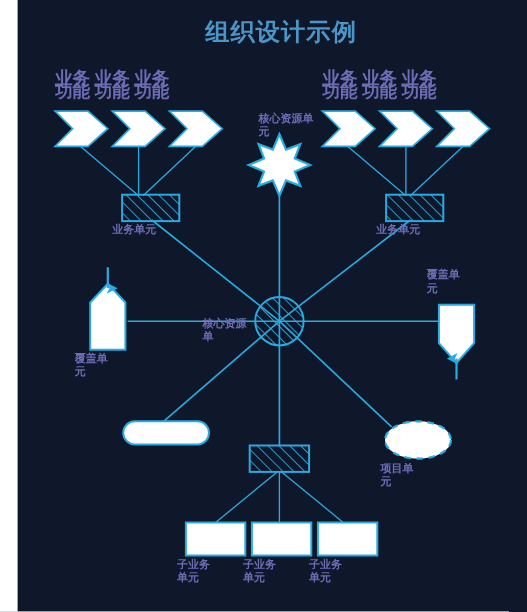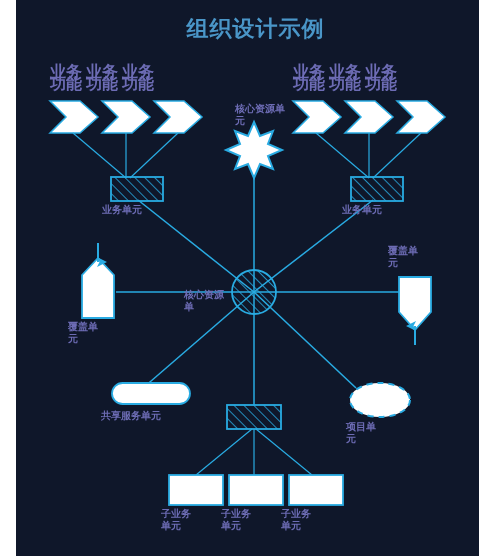--- a/index.html
+++ b/index.html
@@ -144,21 +144,20 @@
   <div class="lbl left" style="left:168px;top:289px;width:46px;">核心资源单</div>
 
   <div class="lbl center" style="left:86px;top:204px;width:70px;">业务单元</div>
   <div class="lbl center" style="left:326px;top:204px;width:70px;">业务单元</div>
 
   <div class="lbl left" style="left:52px;top:321px;width:48px;">覆盖单
 元</div>
   <div class="lbl left" style="left:372px;top:245px;width:48px;">覆盖单
 元</div>
 
-  <div class="lbl center" style="left:85px;top:410px;width:100px;">共享服务单元</div>
 
   <div class="lbl left" style="left:330px;top:421px;width:48px;">项目单
 元</div>
 
   <div class="lbl center" style="left:145px;top:508px;width:70px;">子业务
 单元</div>
   <div class="lbl center" style="left:205px;top:508px;width:70px;">子业务
 单元</div>
   <div class="lbl center" style="left:265px;top:508px;width:70px;">子业务
 单元</div>

